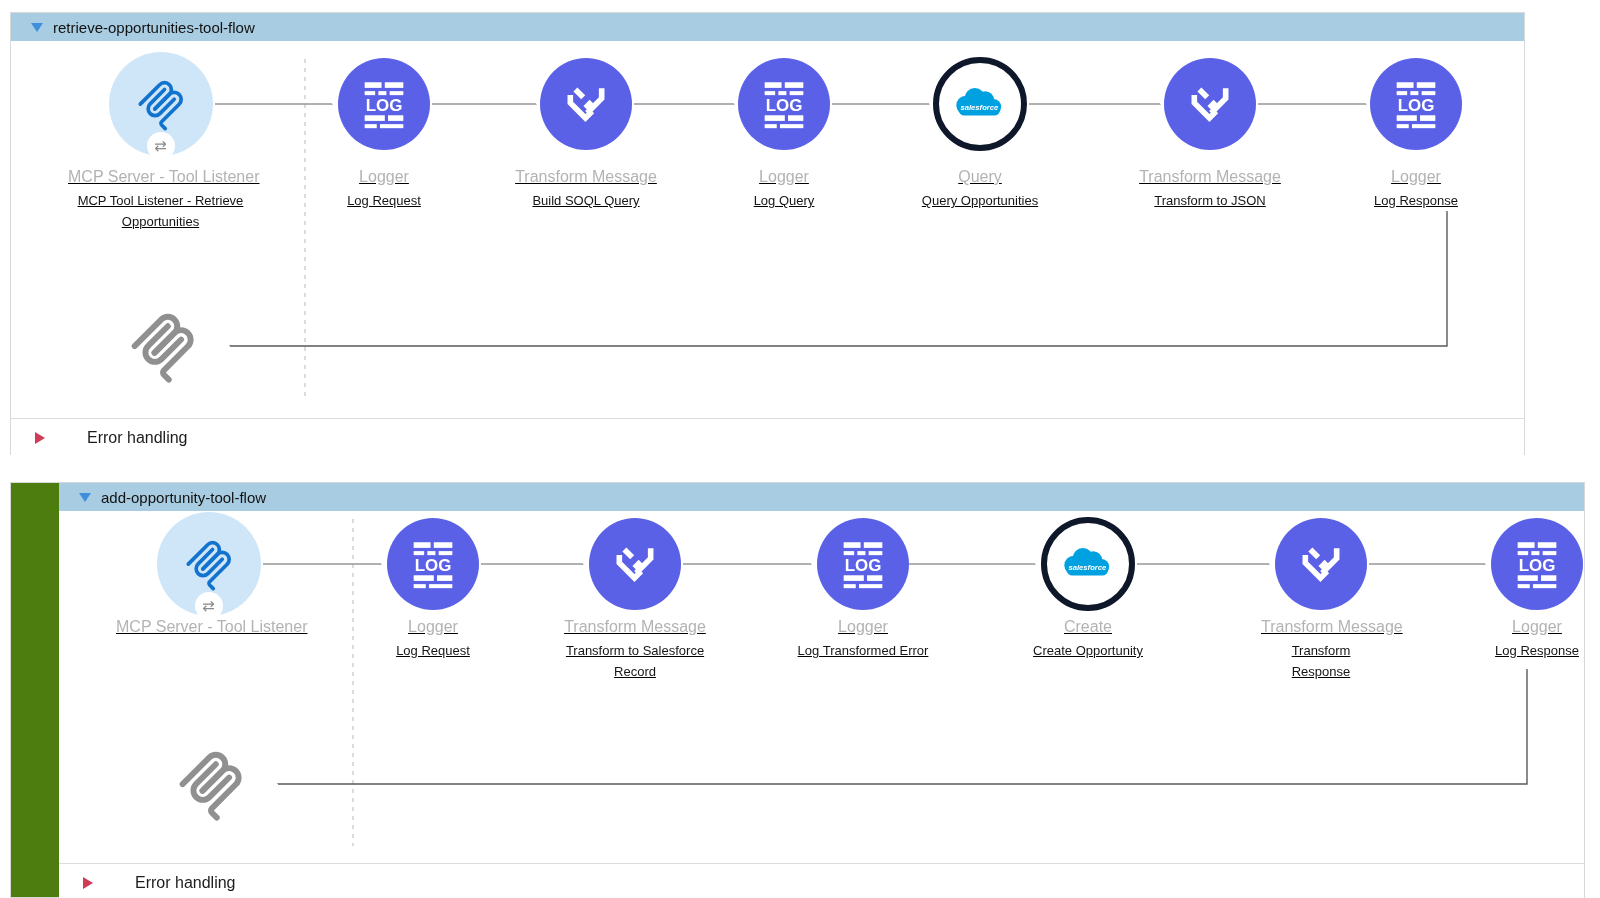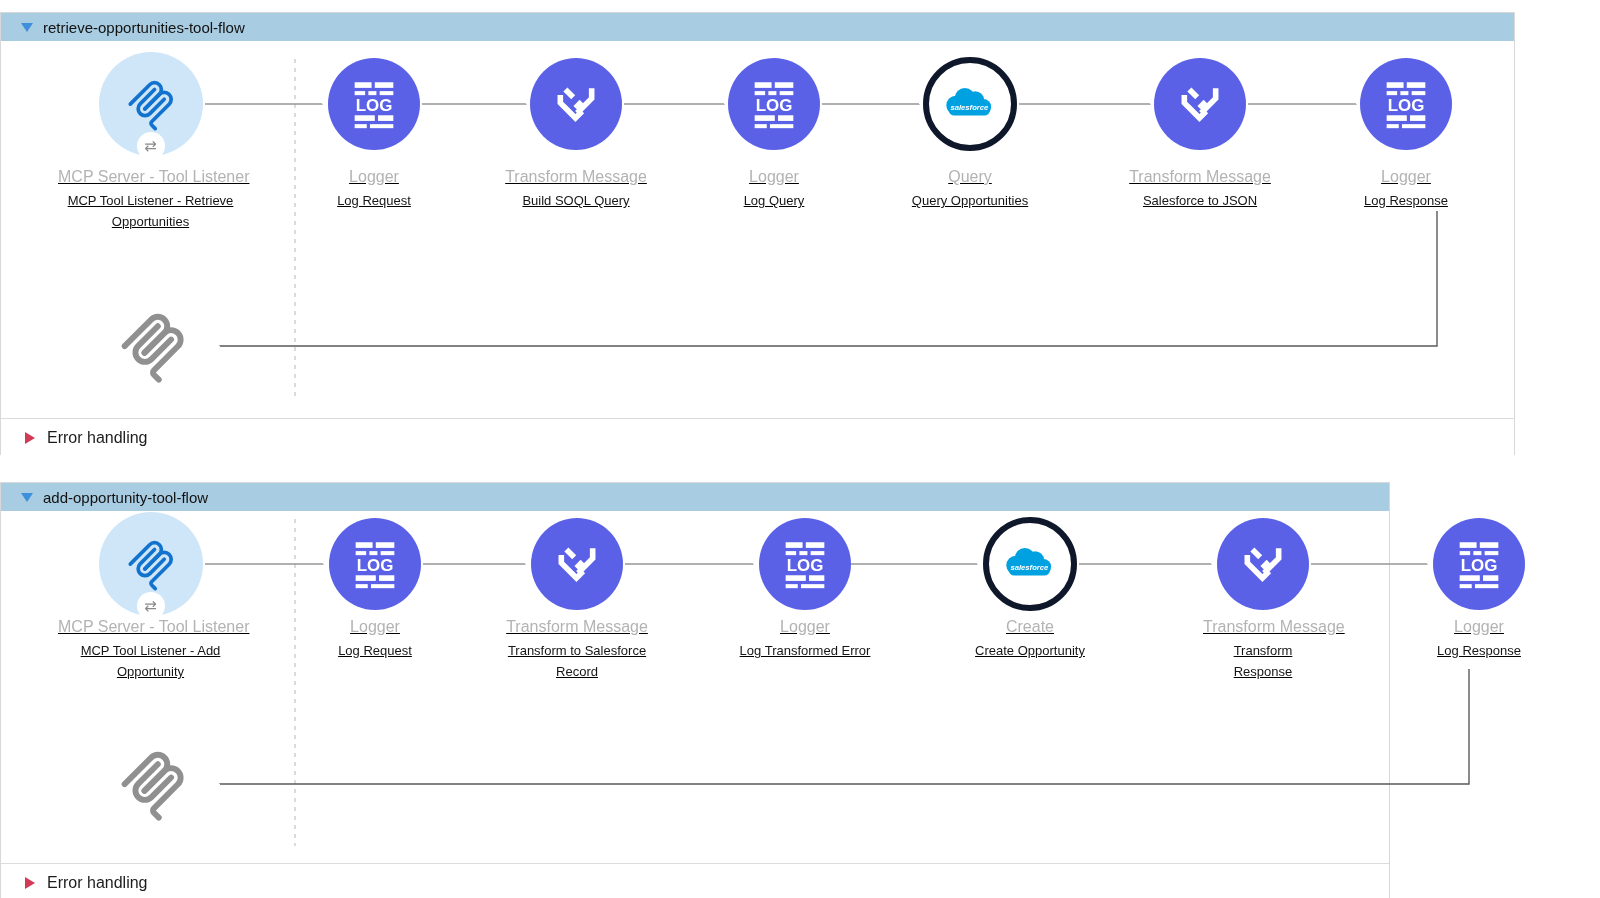--- a/index.html
+++ b/index.html
@@ -1,22 +1,22 @@
 <!DOCTYPE html>
 <html><head>
 <meta charset="utf-8">
 <title>Flow Designer</title>
 <style>
   html,body{margin:0;padding:0;background:#fff;}
   body{font-family:"Liberation Sans", sans-serif; -webkit-font-smoothing:antialiased;}
   .page{position:relative;width:1600px;height:898px;overflow:hidden;background:#fff;}
 
-  .flow{position:absolute;left:0;background:#4d7c0f;border:1px solid #d8d8d8;box-sizing:border-box;}
+  .flow{position:absolute;left:10px;background:#4d7c0f;border:1px solid #d8d8d8;box-sizing:border-box;}
   .flow1{top:12px;width:1515px;height:443px;}
-  .flow2{top:482px;width:1390px;height:416px;}
+  .flow2{top:482px;width:1575px;height:416px;padding-left:48px;}
 
   .flow-header{height:28px;background:#a8cce1;display:flex;align-items:center;padding-left:20px;box-sizing:border-box;}
   .tri-down{width:0;height:0;border-left:6px solid transparent;border-right:6px solid transparent;border-top:9px solid #3f8fdd;margin-right:10px;}
   .flow-title{font-size:15px;color:#121212;font-weight:500;}
 
   .flow-body{position:relative;background:#fff;}
   .flow1 .flow-body{height:377px;}
   .flow2 .flow-body{height:352px;}
 
   .wires{position:absolute;left:0;top:0;pointer-events:none;z-index:0;}
@@ -31,21 +31,21 @@
   .circle.mcp{width:104px;height:104px;background:#cfe6f9;}
   .circle.sf{width:82px;height:82px;background:#fff;border:6px solid #0f172a;}
 
   .badge{position:absolute;left:50%;bottom:-4px;transform:translateX(-50%);width:28px;height:28px;border-radius:50%;background:#fff;display:flex;align-items:center;justify-content:center;font-size:15px;color:#8a8a8a;}
 
   .tlabel{font-size:16px;color:#b3b3b3;line-height:20px;white-space:nowrap;}
   .nlabel{font-size:13px;color:#161616;line-height:21px;margin-top:3px;}
 
   .mcp-return{position:absolute;z-index:1;}
 
-  .error-row{height:38px;border-top:1px solid #dcdcdc;display:flex;align-items:center;padding-left:24px;box-sizing:border-box;background:#fff;}
+  .error-row{height:38px;border-top:1px solid #dcdcdc;display:flex;align-items:center;padding-left:24px;box-sizing:border-box;background:#fff;gap:30px;}
   .tri-right{width:0;height:0;border-top:6px solid transparent;border-bottom:6px solid transparent;border-left:10px solid #d23b56;margin-right:12px;}
   .error-label{font-size:16px;color:#1c1c1c;}
 </style>
 </head>
 <body>
 
 <div class="page">
 
   <div class="flow flow1">
     <div class="flow-header">
@@ -185,21 +185,21 @@
               <g stroke="#fff" stroke-width="10" fill="none">
                 <path d="M31 24 L45 38"></path>
                 <path d="M22 34 L22 48 L49 75 L61 63"></path>
                 <path d="M49 57 L60 46"></path>
                 <path d="M52 66 L78 40 L78 22"></path>
               </g>
             </svg>
           </div>
         </div>
         <div class="tlabel">Transform Message</div>
-        <div class="nlabel">Salesforce to JSON</div>
+        <div class="nlabel">Transform to JSON</div>
       </div>
 
       <div class="node" style="left:1320px;width:170px;">
         <div class="circ-row">
           <div class="circle purple">
             <svg width="58" height="58" viewBox="0 0 72 72">
               <g fill="#fff">
                 <rect x="12" y="9" width="21" height="7"></rect>
                   <rect x="37" y="9" width="23" height="7"></rect>
                 <rect x="12" y="20" width="13" height="5"></rect>
@@ -272,21 +272,20 @@
               <g fill="none" stroke="#1273ce" stroke-width="13" stroke-linecap="round">
                 <path d="M25 97.8528L92.8823 29.9706C102.255 20.598 117.451 20.598 126.823 29.9706C136.196 39.3431 136.196 54.5391 126.823 63.9117L75.5581 115.177"></path>
                 <path d="M76.2652 114.47L126.823 63.9117C136.196 54.5391 151.392 54.5391 160.765 63.9117L161.118 64.2652C170.49 73.6378 170.49 88.8338 161.118 98.2063L99.7248 159.599C96.6006 162.724 96.6006 167.789 99.7248 170.913L112.331 183.52"></path>
                 <path d="M109.853 46.9411L59.6482 97.1457C50.2757 106.518 50.2757 121.714 59.6482 131.087C69.0208 140.459 84.2168 140.459 93.5894 131.087L143.794 80.8822"></path>
               </g>
             </svg>
             <div class="badge">⇄</div>
           </div>
         </div>
         <div class="tlabel">MCP Server - Tool Listener</div>
-        <div class="nlabel">MCP Tool Listener - Add Opportunity</div>
       </div>
 
       <div class="node" style="left:289px;width:170px;">
         <div class="circ-row">
           <div class="circle purple">
             <svg width="58" height="58" viewBox="0 0 72 72">
               <g fill="#fff">
                 <rect x="12" y="9" width="21" height="7"></rect>
                   <rect x="37" y="9" width="23" height="7"></rect>
                 <rect x="12" y="20" width="13" height="5"></rect>

